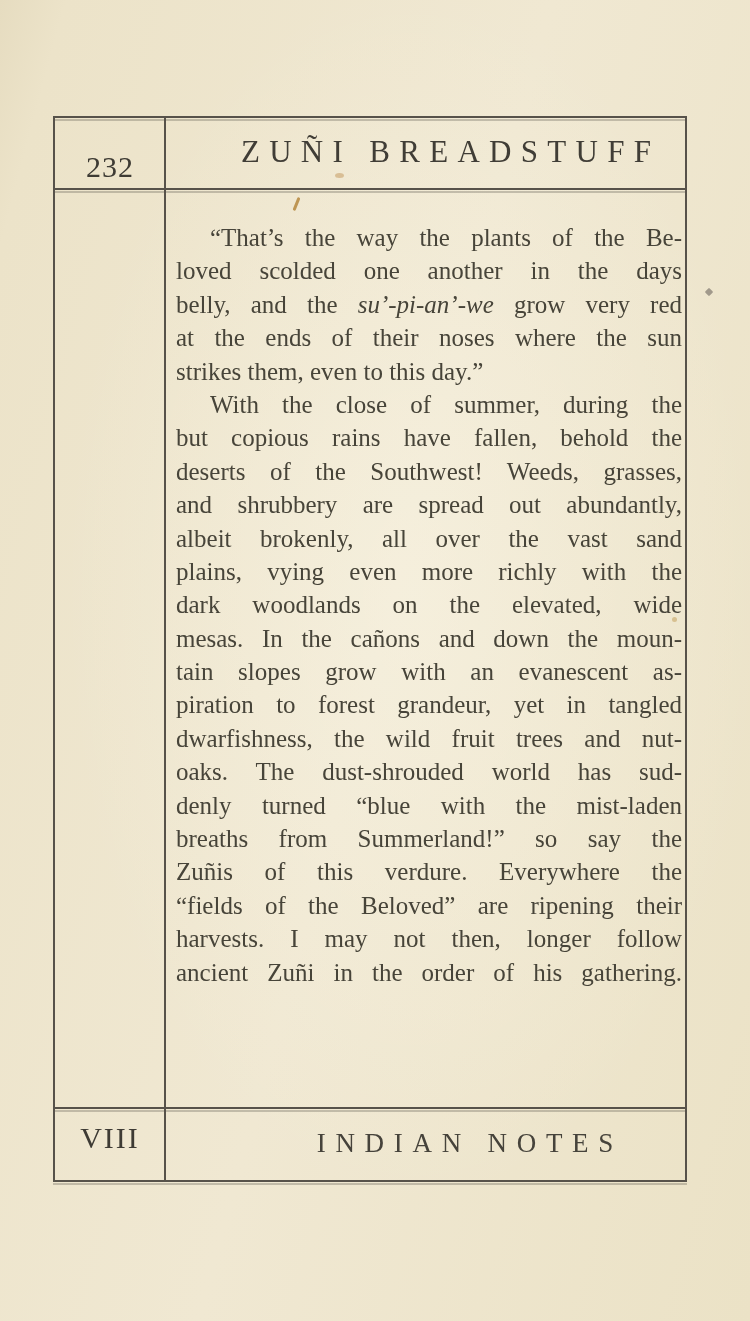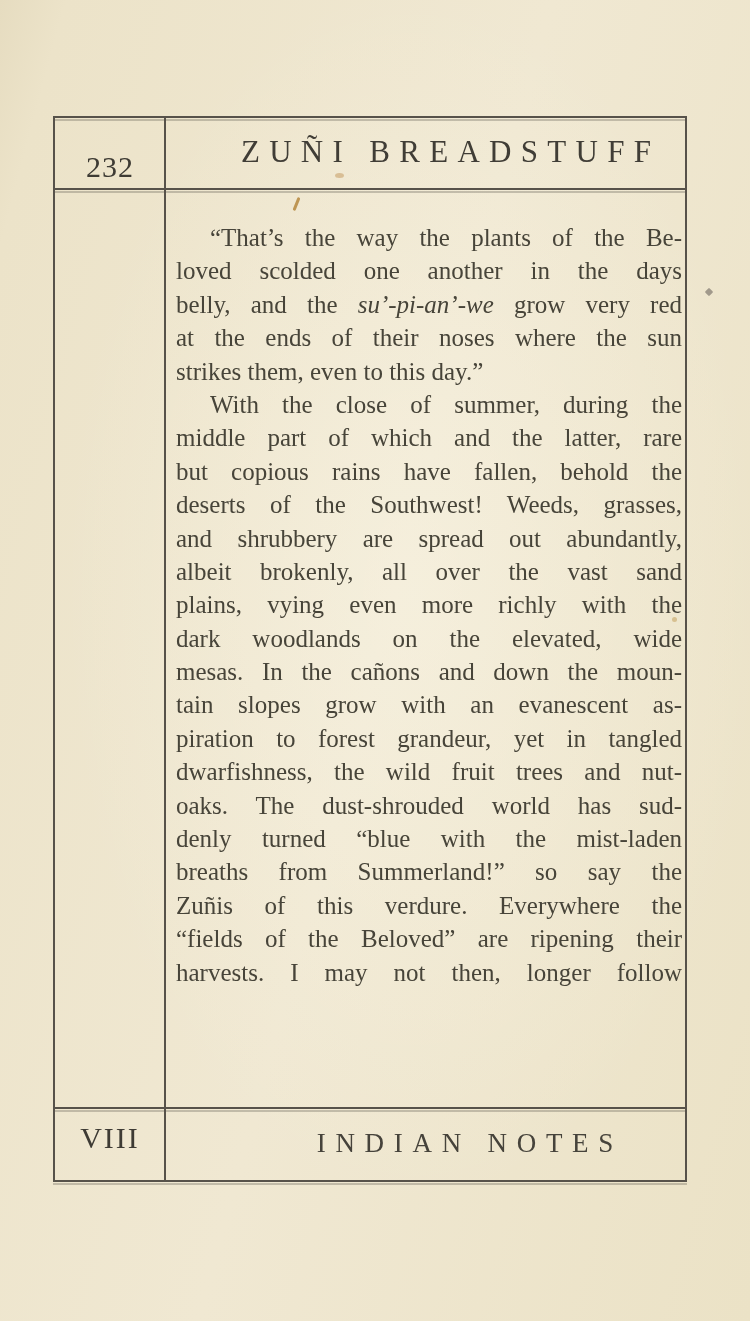--- a/index.html
+++ b/index.html
@@ -99,37 +99,37 @@
   <div class="cell folio">232</div>
   <div class="cell running-title">ZUÑI BREADSTUFF</div>
 
   <div class="body-text">
       <div class="tline indent"><span>“That’s the way the plants of the Be-</span></div>
       <div class="tline"><span>loved scolded one another in the days</span></div>
       <div class="tline"><span>belly, and the </span><span class="it">su’-pi-an’-we</span><span> grow very red</span></div>
       <div class="tline"><span>at the ends of their noses where the sun</span></div>
       <div class="tline end"><span>strikes them, even to this day.”</span></div>
       <div class="tline indent"><span>With the close of summer, during the</span></div>
-      <div class="tline"><span>middle part of which and the latter, rare</span></div>
       <div class="tline"><span>but copious rains have fallen, behold the</span></div>
       <div class="tline"><span>deserts of the Southwest!  Weeds, grasses,</span></div>
       <div class="tline"><span>and shrubbery are spread out abundantly,</span></div>
       <div class="tline"><span>albeit brokenly, all over the vast sand</span></div>
       <div class="tline"><span>plains, vying even more richly with the</span></div>
       <div class="tline"><span>dark woodlands on the elevated, wide</span></div>
       <div class="tline"><span>mesas.  In the cañons and down the moun-</span></div>
       <div class="tline"><span>tain slopes grow with an evanescent as-</span></div>
       <div class="tline"><span>piration to forest grandeur, yet in tangled</span></div>
       <div class="tline"><span>dwarfishness, the wild fruit trees and nut-</span></div>
       <div class="tline"><span>oaks.  The dust-shrouded world has sud-</span></div>
       <div class="tline"><span>denly turned “blue with the mist-laden</span></div>
       <div class="tline"><span>breaths from Summerland!” so say the</span></div>
       <div class="tline"><span>Zuñis of this verdure.  Everywhere the</span></div>
       <div class="tline"><span>“fields of the Beloved” are ripening their</span></div>
       <div class="tline"><span>harvests.  I may not then, longer follow</span></div>
+      <div class="tline"><span>ancient Zuñi in the order of his gathering.</span></div>
     </div>
 
   <div class="cell volume">VIII</div>
   <div class="cell journal">INDIAN NOTES</div>
 
   <div class="artifact slash-mark"></div>
   <div class="artifact speck-right"></div>
   <div class="artifact fleck-header"></div>
   <div class="artifact fleck-body"></div>
 

